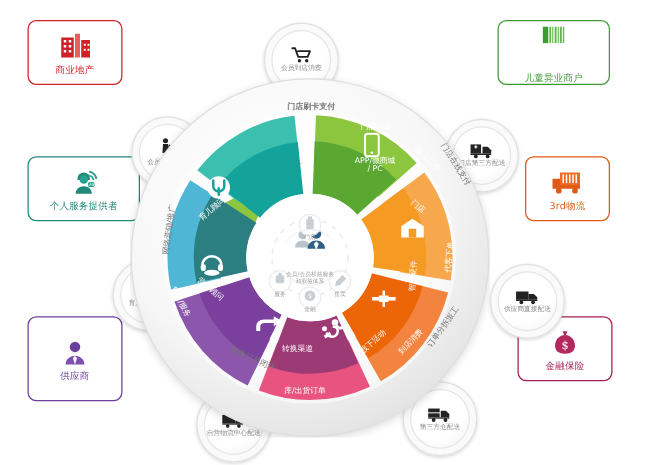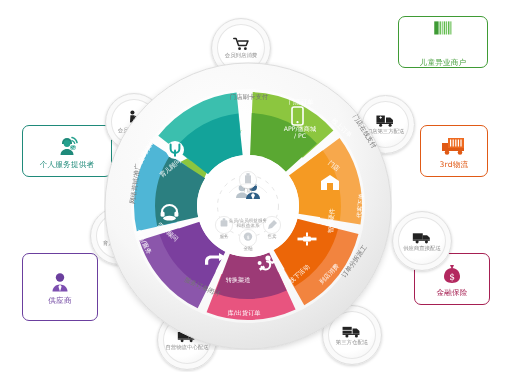--- a/index.html
+++ b/index.html
@@ -49,20 +49,40 @@
   .hub-label{
     position:absolute;color:#9b9b9b;font-size:4.6px;line-height:5.6px;
     text-align:center;white-space:nowrap;pointer-events:none;
   }
 </style>
 </head>
 <body>
 
 <div id="stage">
 
+  <div class="card" style="left:22px;top:16px;width:76px;height:52px;border-color:#cf2127;">
+    <svg class="ico" viewBox="0 0 30 24">
+      <rect x="4" y="5" width="10" height="16" fill="#cf2127"></rect>
+      <rect x="15" y="2" width="4" height="19" fill="#e8615f"></rect>
+      <rect x="20" y="7" width="7" height="14" fill="#cf2127"></rect>
+      <g fill="#ffffff">
+        <rect x="6" y="7" width="2" height="2"></rect>
+          <rect x="10" y="7" width="2" height="2"></rect>
+        <rect x="6" y="11" width="2" height="2"></rect>
+          <rect x="10" y="11" width="2" height="2"></rect>
+        <rect x="6" y="15" width="2" height="2"></rect>
+          <rect x="10" y="15" width="2" height="2"></rect>
+        <rect x="22" y="10" width="1.6" height="1.6"></rect>
+          <rect x="25" y="10" width="1.6" height="1.6"></rect>
+        <rect x="22" y="14" width="1.6" height="1.6"></rect>
+          <rect x="25" y="14" width="1.6" height="1.6"></rect>
+      </g>
+    </svg>
+    <div class="lbl" style="color:#cf2127;">商业地产</div>
+  </div>
 
   <div class="card" style="left:22px;top:125px;width:90px;height:52px;border-color:#1f8a7a;">
     <svg class="ico" viewBox="0 0 30 24">
       <path d="M15 4a5 5 0 0 1 5 5v1h-10V9a5 5 0 0 1 5-5z" fill="#1f8a7a"></path>
       <circle cx="15" cy="9.5" r="3.4" fill="#25a08d"></circle>
       <path d="M8.5 21c0-3.6 2.9-6 6.5-6s6.5 2.4 6.5 6z" fill="#1f8a7a"></path>
       <path d="M20 3.5a7 7 0 0 1 5 5" stroke="#25a08d" stroke-width="1.6" fill="none" stroke-linecap="round"></path>
       <path d="M20 6.6a4 4 0 0 1 2.7 2.8" stroke="#25a08d" stroke-width="1.4" fill="none" stroke-linecap="round"></path>
       <rect x="18.5" y="11.5" width="5" height="4" rx="1" fill="#25a08d"></rect>
       <text x="21" y="14.9" font-size="3.6" fill="#ffffff" text-anchor="middle" font-family="DejaVu Sans">24</text>
@@ -351,21 +371,21 @@
     <div class="seg-label" style="left:110px;top:247px;width:60px;">
       <span>库/出货订单</span>
     </div>
     <div class="seg-label" style="left:14px;top:176px;width:52px;transform:rotate(62deg);">
       <span>售后/服务</span>
     </div>
     <div class="seg-label" style="left:16px;top:85px;width:52px;transform:rotate(-60deg);">
       <span>交易/支付</span>
     </div>
 
-    <div class="out-label" style="left:97px;top:32px;width:96px;">
+    <div class="out-label" style="left:97px;top:20px;width:96px;font-weight:bold;">
       <span>门店刷卡支付</span>
     </div>
     <div class="out-label" style="left:219px;top:66px;width:82px;transform:rotate(58deg);">
       <span>门店在线支付</span>
     </div>
     <div class="out-label" style="left:208px;top:196px;width:86px;transform:rotate(-54deg);">
       <span>订单分拆派工</span>
     </div>
     <div class="out-label" style="left:52px;top:222px;width:92px;transform:rotate(24deg);">
       <span>服务订单闭环</span>

